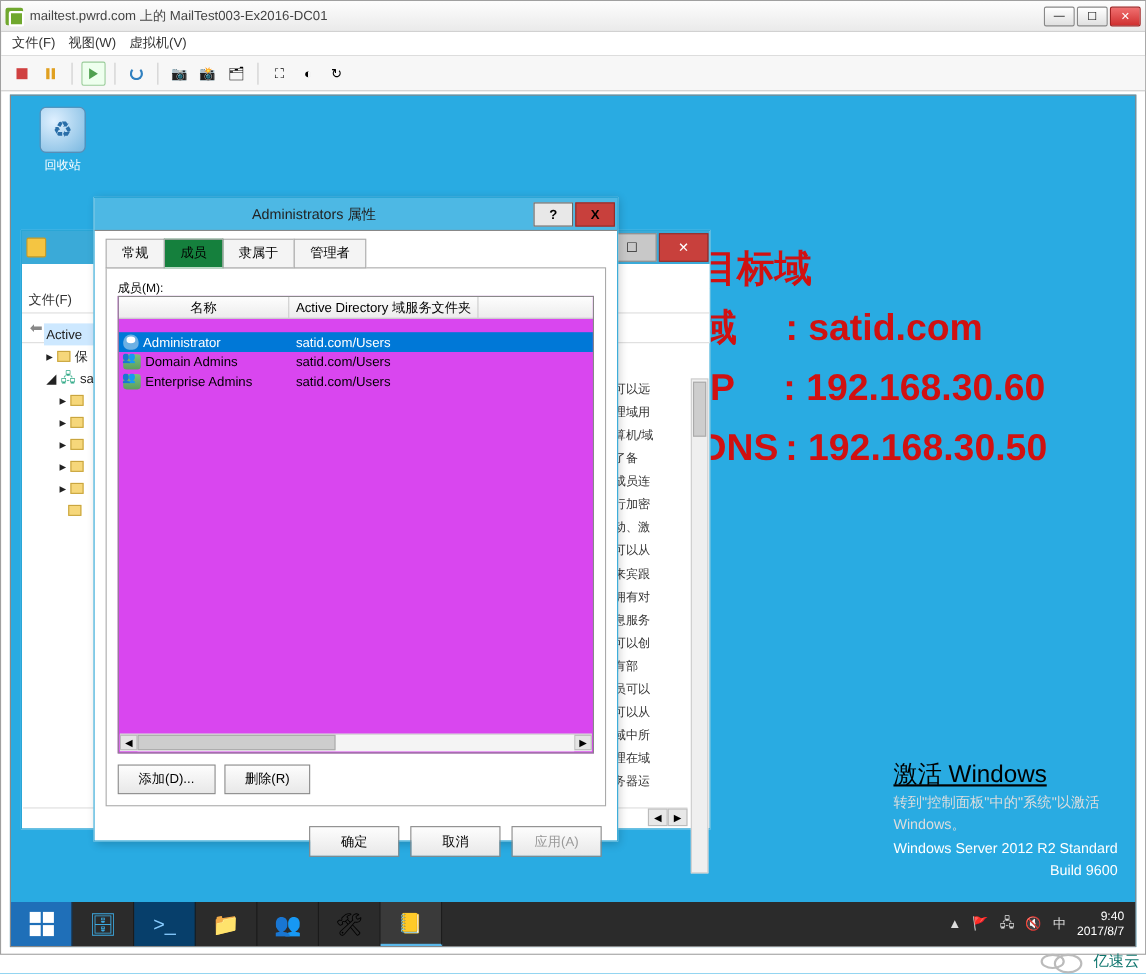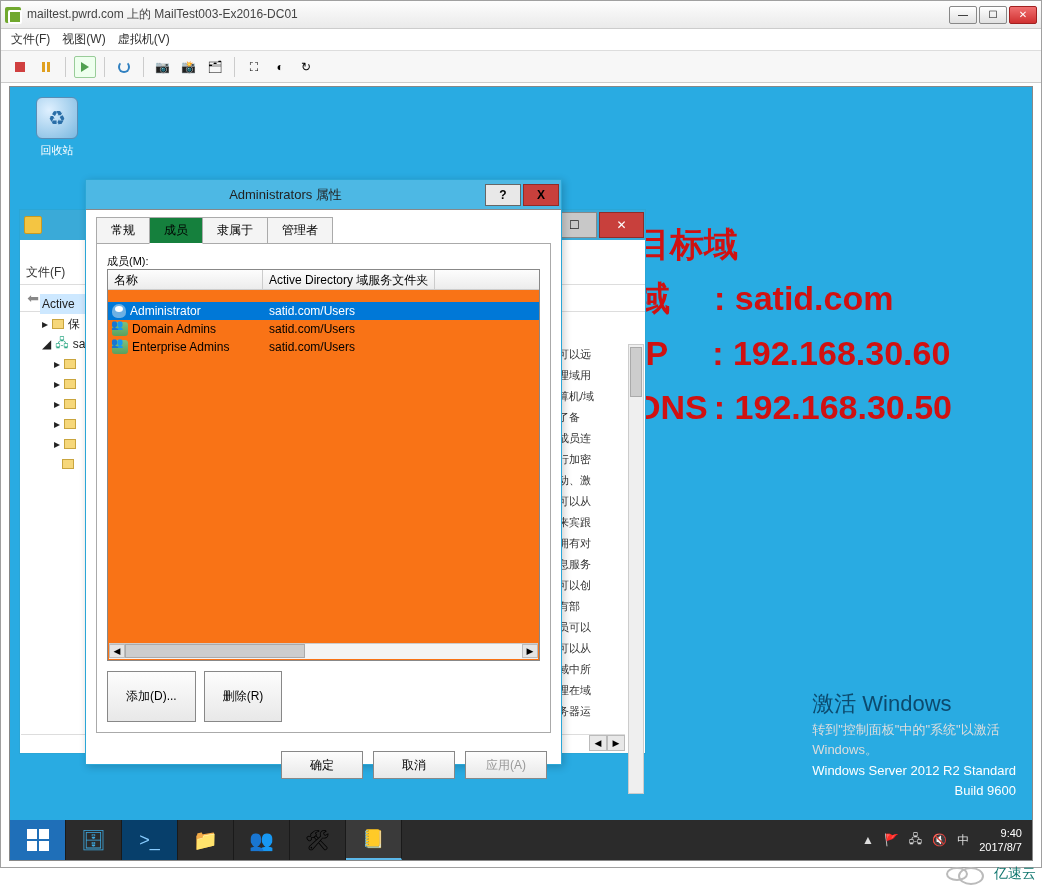--- a/index.html
+++ b/index.html
@@ -65,48 +65,48 @@
 .dlg-btn { width: 36px; height: 22px; margin: 2px 2px 2px 0; display:flex; align-items:center; justify-content:center; border:1px solid #666; font-size:12px; cursor:pointer; }
 .dlg-btn.help { background:#e8e8e8; font-weight:700; }
 .dlg-btn.close3 { background:#c8403c; color:#000; border-color:#902c28; font-weight:700; }
 
 .dlg-tabs { display:flex; padding: 6px 10px 0 10px; }
 .dlg-tab { padding: 4px 14px; border:1px solid #aaa; background:#f4f4f4; margin-right:-1px; font-size:12px; cursor:pointer; position:relative; top:1px; }
 .dlg-tab.active { background:#15803d; border-bottom-color:#fff; z-index:2; }
 .dlg-body { margin: 0 10px 10px; border:1px solid #aaa; padding:10px; height: 490px; background:#fff; display:flex; flex-direction:column; }
 
 .member-label { font-size:11px; margin-bottom:0; }
-.member-list { flex:1; border:1px solid #888; background:#f97316; position:relative; overflow:hidden; }
+.member-list { flex:1; border:1px solid #888; background:#d946ef; position:relative; overflow:hidden;text-align:center; }
 .ml-header { display:flex; height:20px; background:linear-gradient(#fdfdfd,#ececec); border-bottom:1px solid #ccc; }
 .ml-header .col { padding:2px 6px; font-size:12px; border-right:1px solid #ccc; }
 .ml-header .col1 { width: 155px; }
 .ml-rows { position:absolute; top:32px; left:0; right:0; }
 .ml-row { display:flex; height:18px; align-items:center; font-size:12px; cursor:pointer; }
 .ml-row .c1 { width:155px; padding-left:4px; display:flex; align-items:center; gap:4px; }
 .ml-row .c2 { padding-left:6px; }
 .ml-row.sel { background:#0078d7; color:#fff; }
 .p-icon { width:14px; height:14px; display:inline-block; background:#6cb0e4; border-radius:50% 50% 40% 40%; position:relative; }
 .p-icon::after { content:""; position:absolute; left:3px; top:2px; width:8px; height:6px; background:#fff; border-radius:50%; }
 .g-icon { width:16px; height:14px; display:inline-block; background:linear-gradient(#7cc080,#5aa05e); border-radius:3px; position:relative; }
 .g-icon::before { content:"👥"; position:absolute; left:-1px; top:-3px; font-size:10px; }
 .ml-hscroll { position:absolute; left:1px; right:1px; bottom:1px; height:16px; background:#f0f0f0; border-top:1px solid #ccc; display:flex; }
 .ml-hscroll .arr { width:16px; height:14px; background:#e4e4e4; border:1px solid #bbb; display:flex; align-items:center; justify-content:center; font-size:9px; }
 .ml-hscroll .track { flex:1; background:#f4f4f4; position:relative; }
 .ml-hscroll .thumb { position:absolute; left:0; top:0; width:180px; height:14px; background:#cdcdcd; border:1px solid #aaa; }
 
 .btn-row { display:flex; gap:8px; margin-top:10px; }
-.btn-row .btn { padding: 16px 18px; border:1px solid #888; background:linear-gradient(#fdfdfd,#e8e8e8); font-size:12px; cursor:pointer; }
+.btn-row .btn { padding: 4px 18px; border:1px solid #888; background:linear-gradient(#fdfdfd,#e8e8e8); font-size:12px; cursor:pointer; }
 
 .dlg-footer { display:flex; justify-content:flex-end; gap:10px; padding: 8px 14px 12px; }
 .fbtn { width: 82px; height: 28px; border:1px solid #888; background:linear-gradient(#fdfdfd,#e8e8e8); font-size:12px; cursor:pointer; }
 .fbtn:disabled { color:#999; }
 
 
 .watermark { position:absolute; right:16px; bottom:60px; color:#ddd; font-size:13px; text-align:left; line-height:1.5; }
-.watermark .big { font-size:22px; color:#0c4a6e; }
+.watermark .big { font-size:22px; color:#000000;text-decoration:underline; }
 
 
 .taskbar { position:absolute; left:0; bottom:0; width:100%; height:40px; background:#2b2b2b; display:flex; align-items:stretch; }
 .tb-icon { width:56px; display:flex; align-items:center; justify-content:center; cursor:pointer; border-right:1px solid #1a1a1a; }
 .start { background:#1f6fb8; }
 .start-sq { width:22px; height:22px; display:grid; grid-template-columns:1fr 1fr; grid-template-rows:1fr 1fr; gap:2px; }
 .start-sq div { background:#fff; }
 .tray { margin-left:auto; display:flex; align-items:center; gap:10px; padding:0 10px; color:#fff; font-size:11px; }
 .tray .clock { text-align:right; line-height:1.3; }
 .tray-ico { font-size:12px; cursor:pointer; color:#ddd; }

